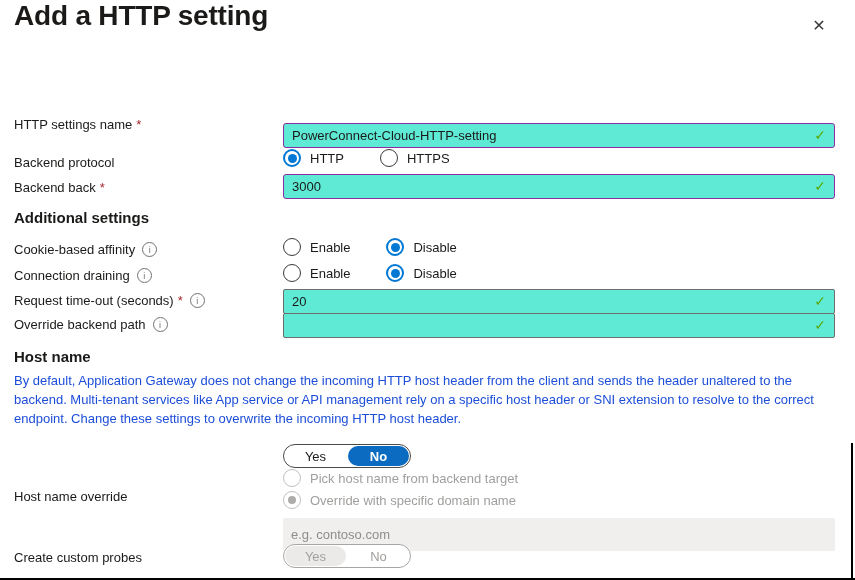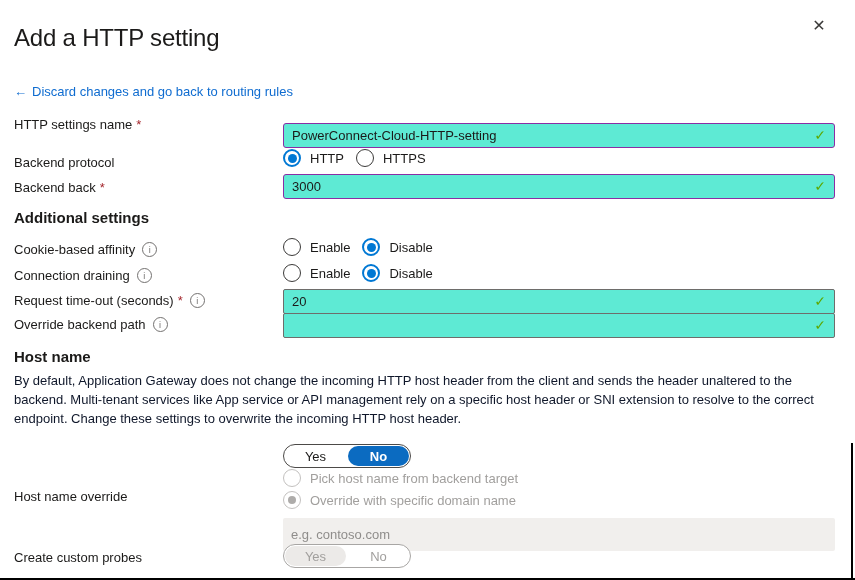--- a/index.html
+++ b/index.html
@@ -1,41 +1,41 @@
 <!DOCTYPE html>
 <html><head>
 <meta charset="utf-8">
 <style>
   html,body{margin:0;padding:0;background:#fff;}
   .panel{
     position:relative;width:855px;height:580px;background:#ffffff;overflow:hidden;
     font-family:"Liberation Sans",sans-serif;font-size:13px;color:#1b1a19;
   }
-  .page-title{position:absolute;left:14px;top:24px;font-size:24px;font-weight:400;letter-spacing:-0.2px;}
+  .page-title{position:absolute;left:14px;top:0;font-size:28px;font-weight:700;letter-spacing:-0.2px;}
   .close-btn{position:absolute;right:26px;top:16px;width:20px;height:20px;border:none;background:transparent;
     font-size:16px;color:#3b3a39;cursor:pointer;line-height:20px;text-align:center;padding:0;font-family:inherit;}
   .back-link{position:absolute;left:14px;top:84px;color:#0f6cd0;text-decoration:none;font-size:13px;cursor:pointer;}
   .back-link .arrow{margin-right:5px;}
 
   .row-label{position:absolute;left:14px;font-size:13px;color:#1b1a19;display:flex;align-items:center;}
   .req{color:#a4262c;margin-left:4px;}
   .info-icon{width:13px;height:13px;border:1px solid #737170;border-radius:50%;color:#737170;font-size:9px;
     display:inline-flex;align-items:center;justify-content:center;margin-left:7px;flex:0 0 auto;font-style:normal;}
 
   .input-wrap{position:absolute;left:283px;width:552px;}
   .tinput{width:100%;height:25px;box-sizing:border-box;border:1px solid #6e6d6b;border-radius:2px;
     font-size:13px;padding:0 28px 0 8px;color:#1b1a19;font-family:inherit;background:#5eead4;outline:none;}
   .tinput.dirty{border:1.5px solid #8a2da5;border-radius:3px;}
   .tinput.disabled{background:#f1efed;border:none;color:#8f8d8b;height:33px;}
   .tinput.disabled::placeholder{color:#8f8d8b;opacity:1;}
   .valid-check{position:absolute;right:9px;top:4px;color:#5ea700;font-size:14px;pointer-events:none;}
 
   .section-heading{position:absolute;left:14px;font-size:15px;font-weight:700;color:#1b1a19;}
 
-  .radio-group{position:absolute;left:283px;display:flex;align-items:center;gap:12px;text-align:center;}
+  .radio-group{position:absolute;left:283px;display:flex;align-items:center;gap:36px;text-align:center;}
   .radio-opt{display:inline-flex;align-items:center;cursor:pointer;}
   .radio{width:18px;height:18px;border-radius:50%;border:1px solid #3b3a39;box-sizing:border-box;background:#fff;
     display:inline-flex;align-items:center;justify-content:center;flex:0 0 auto;}
   .radio.selected{border:2px solid #0078d4;}
   .radio.selected::after{content:"";width:9px;height:9px;border-radius:50%;background:#0078d4;}
   .radio.disabled{border:1px solid #c3c1bf;}
   .radio.disabled.selected{border:1px solid #c3c1bf;}
   .radio.disabled.selected::after{background:#aeacaa;width:8px;height:8px;}
   .radio-opt .opt-label{margin-left:9px;}
   .radio-opt.disabled .opt-label{color:#a19f9d;}
@@ -43,34 +43,33 @@
 
   .toggle{position:absolute;left:283px;width:128px;height:24px;border:1px solid #4c4a48;border-radius:13px;
     box-sizing:border-box;background:#fff;display:flex;cursor:pointer;}
   .toggle .seg{flex:1;display:flex;align-items:center;justify-content:center;border-radius:11px;margin:1px;
     font-size:13px;color:#1b1a19;}
   .toggle .seg.sel-blue{background:#0b6bc1;color:#fff;font-weight:700;}
   .toggle.disabled{border:1px solid #a8a6a4;cursor:default;}
   .toggle.disabled .seg{color:#a19f9d;}
   .toggle.disabled .seg.sel-gray{background:#eceae8;}
 
-  .host-desc{position:absolute;left:14px;top:372px;width:808px;font-size:13px;line-height:1.45;color:#0f172a;}
+  .host-desc{position:absolute;left:14px;top:372px;width:808px;font-size:13px;line-height:1.45;color:#1d4ed8;}
 
   .edge-bottom{position:absolute;left:0;right:0;bottom:0;height:2px;background:#000;}
   .edge-right{position:absolute;right:2px;top:443px;bottom:0;width:2px;background:#000;}
 </style>
 </head>
 <body>
 
 <div class="panel">
 
   <div class="page-title">Add a HTTP setting</div>
   <button class="close-btn">✕</button>
 
-  <a class="back-link"><span class="arrow">←</span><span>Discard changes and go back to routing rules</span></a>
 
   <div class="row-label" style="top:117px;">
     <span>HTTP settings name</span>
     <span class="req">*</span>
   </div>
   <div class="input-wrap" style="top:123px;">
     <input class="tinput dirty" type="text" value="PowerConnect-Cloud-HTTP-setting" style="">
     <span class="valid-check">✓</span>
   </div>
 

